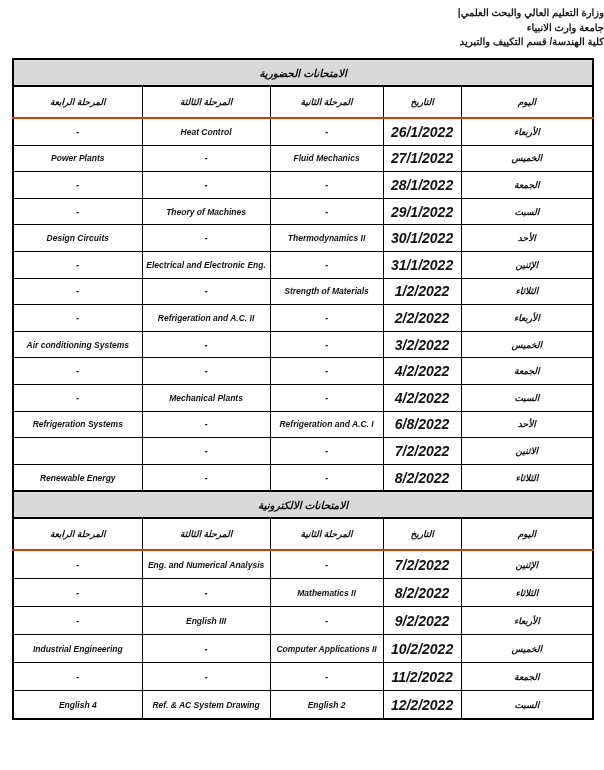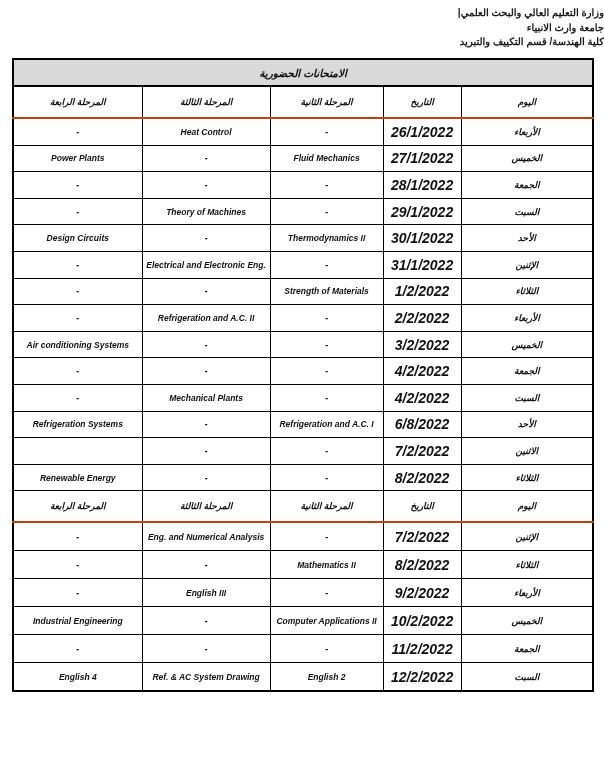--- a/index.html
+++ b/index.html
@@ -184,20 +184,23 @@
           <td class="c-stage">-</td>
           <td class="c-stage"></td>
         </tr>
         <tr class="data-row sec1">
           <td class="c-day">الثلاثاء</td>
           <td class="c-date">8/2/2022</td>
           <td class="c-stage">-</td>
           <td class="c-stage">-</td>
           <td class="c-stage">Renewable Energy</td>
         </tr>
+        <tr class="section-title">
+          <td colspan="5">الامتحانات الالكترونية</td>
+        </tr>
         <tr class="col-header">
           <td>اليوم</td>
           <td>التاريخ</td>
           <td>المرحلة الثانية</td>
           <td>المرحلة الثالثة</td>
           <td>المرحلة الرابعة</td>
         </tr>
         <tr class="data-row sec2">
           <td class="c-day">الإثنين</td>
           <td class="c-date">7/2/2022</td>

